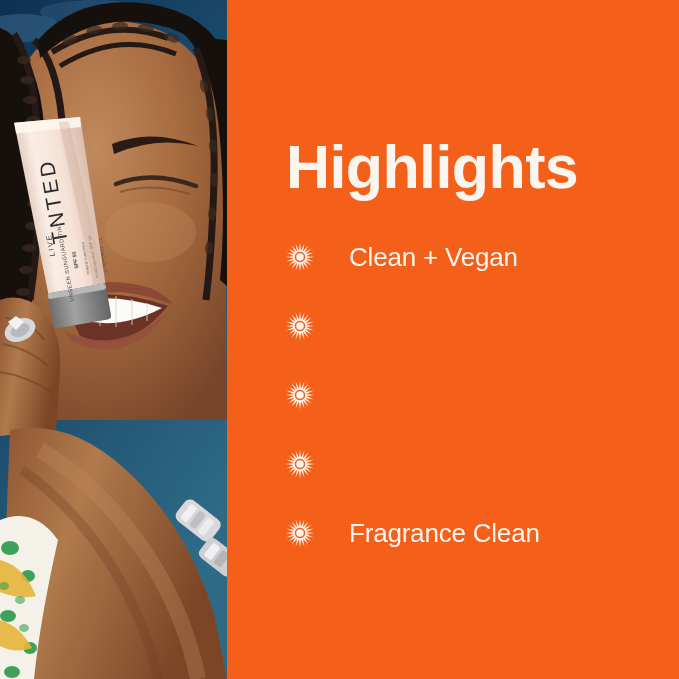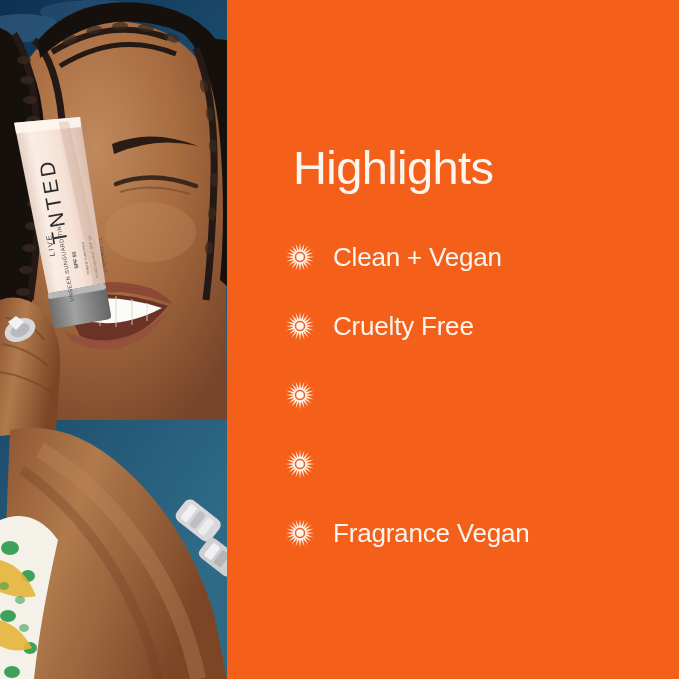--- a/index.html
+++ b/index.html
@@ -42,24 +42,24 @@
     top: 0;
     width: 452px;
     height: 679px;
     background: #F4601A;
   }
 
   .heading {
     position: absolute;
     left: 59px;
     top: 137px;
-    margin: 7px;
+    margin: 0;
     font-family: "Liberation Sans", sans-serif;
-    font-size: 47px;
-    font-weight: 400;
+    font-size: 61px;
+    font-weight: 700;
     letter-spacing: -0.6px;
     color: #FBF5EF;
     line-height: 1;
     white-space: nowrap;
   }
 
   .highlight-list {
     position: absolute;
     left: 0;
     top: 222px;
@@ -68,20 +68,21 @@
     padding: 0;
     list-style: none;
   }
   .highlight-item {
     position: relative;
     height: 69px;
     display: flex;
     align-items: center;
     padding-left: 58px;
     box-sizing: border-box;
+    gap: 16px;
   }
   .burst-icon {
     flex: 0 0 auto;
     width: 30px;
     height: 30px;
     display: block;
   }
   .burst-icon svg {
     display: block;
     width: 30px;
@@ -341,21 +342,20 @@
                 <path d="M20 1 L21.5 13 L18.5 13 Z" transform="rotate(270 20 20)"></path>
                 <path d="M20 1 L21.5 13 L18.5 13 Z" transform="rotate(288 20 20)"></path>
                 <path d="M20 1 L21.5 13 L18.5 13 Z" transform="rotate(306 20 20)"></path>
                 <path d="M20 1 L21.5 13 L18.5 13 Z" transform="rotate(324 20 20)"></path>
                 <path d="M20 1 L21.5 13 L18.5 13 Z" transform="rotate(342 20 20)"></path>
               </g>
               <circle cx="20" cy="20" r="5"></circle>
             </g>
           </svg>
         </span>
-        <span class="item-label">Cruelty Free</span>
       </li>
 
       <li class="highlight-item">
         <span class="burst-icon">
           <svg viewBox="0 0 40 40" aria-hidden="true">
             <g fill="#FBF5EF">
               <g>
                 <path d="M20 1 L21.5 13 L18.5 13 Z"></path>
                 <path d="M20 1 L21.5 13 L18.5 13 Z" transform="rotate(18 20 20)"></path>
                 <path d="M20 1 L21.5 13 L18.5 13 Z" transform="rotate(36 20 20)"></path>
@@ -438,18 +438,18 @@
                 <path d="M20 1 L21.5 13 L18.5 13 Z" transform="rotate(270 20 20)"></path>
                 <path d="M20 1 L21.5 13 L18.5 13 Z" transform="rotate(288 20 20)"></path>
                 <path d="M20 1 L21.5 13 L18.5 13 Z" transform="rotate(306 20 20)"></path>
                 <path d="M20 1 L21.5 13 L18.5 13 Z" transform="rotate(324 20 20)"></path>
                 <path d="M20 1 L21.5 13 L18.5 13 Z" transform="rotate(342 20 20)"></path>
               </g>
               <circle cx="20" cy="20" r="5"></circle>
             </g>
           </svg>
         </span>
-        <span class="item-label">Fragrance Vegan</span>
+        <span class="item-label">Fragrance Clean</span>
       </li>
 
     </ul>
   </div>
 </div>
 
 </body></html>

